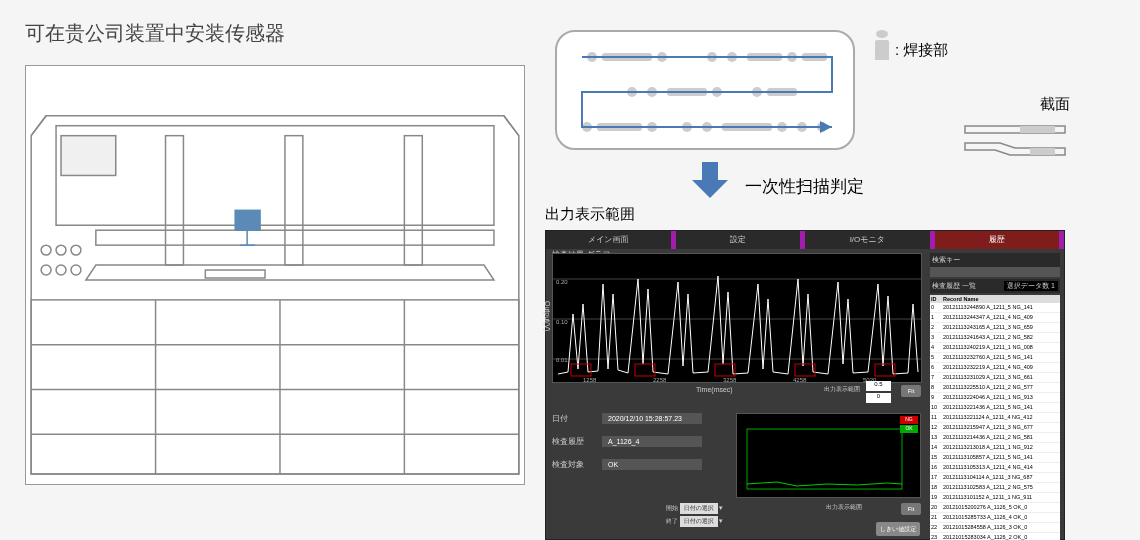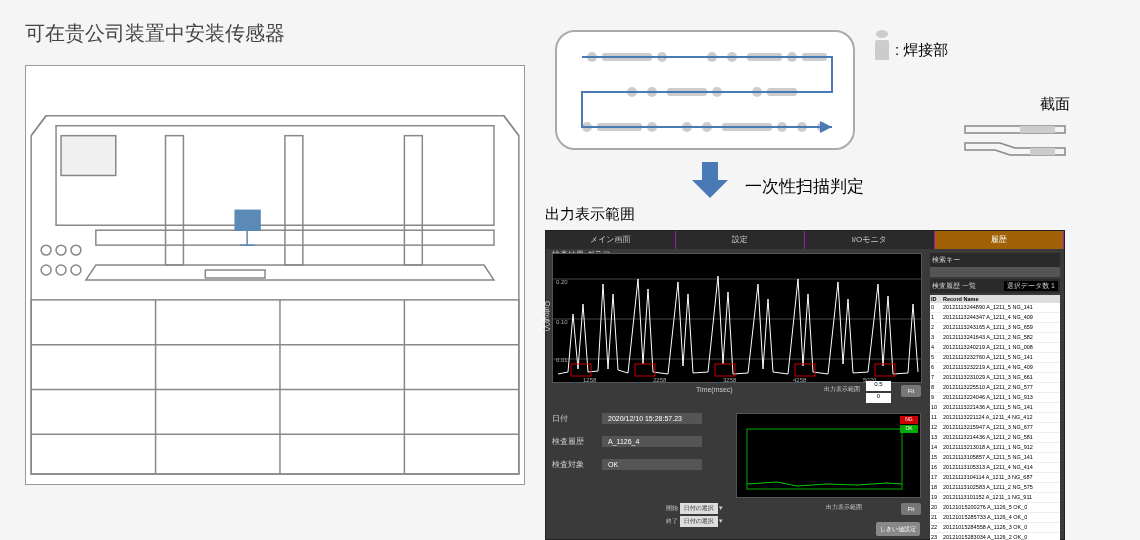--- a/index.html
+++ b/index.html
@@ -14,22 +14,22 @@
 .legend{position:absolute;top:20px;left:330px;display:flex;align-items:flex-end;font-size:15px}
 .legend-icon{width:14px;height:20px;border-radius:2px 2px 0 0;background:#ccc;margin-right:6px;position:relative}
 .legend-icon::before{content:"";position:absolute;top:-10px;left:1px;width:12px;height:8px;border-radius:50%;background:#ccc}
 .cross-section{position:absolute;top:75px;left:415px}
 .cross-label{font-size:15px;text-align:right;margin-bottom:4px}
 .arrow-down{position:absolute;top:140px;left:145px}
 .scan-label{position:absolute;top:155px;left:200px;font-size:17px}
 .screen-label{position:absolute;top:185px;left:0;font-size:15px}
 .screenshot{position:absolute;top:210px;left:0;width:520px;height:310px;background:#3a3a3a;border:1px solid #222}
 .tabs{height:18px;display:flex;background:#2a2a2a}
-.tab{flex:1;font-size:8px;color:#ccc;text-align:center;line-height:18px;border-right:1px solid #a21caf}
-.tab.active{background:#a16207;color:#fff}
+.tab{flex:1;font-size:8px;color:#ccc;text-align:center;line-height:18px;border-right:5px solid #a21caf}
+.tab.active{background:#7f1d1d;color:#fff}
 .graph-area{position:absolute;top:22px;left:6px;width:370px;height:130px;background:#000;border:1px solid #555}
 .graph-title{position:absolute;top:18px;left:6px;font-size:8px;color:#ccc}
 .graph-xlabel{position:absolute;top:155px;left:150px;font-size:7px;color:#ccc}
 .graph-ylabel{position:absolute;top:70px;left:-2px;font-size:7px;color:#ccc;writing-mode:vertical-rl}
 .fit-btn{position:absolute;top:154px;left:355px;width:20px;height:12px;background:#777;color:#fff;font-size:6px;text-align:center;line-height:12px;border-radius:2px}
 .range-val{position:absolute;top:148px;left:320px;width:25px;height:10px;background:#fff;font-size:6px;text-align:center}
 .range-label{position:absolute;top:154px;left:278px;font-size:6px;color:#ccc}
 .info-row{position:absolute;left:6px;font-size:8px;color:#ccc;display:flex;align-items:flex-start}
 .info-label{width:50px}
 .info-val{background:#555;color:#fff;padding:2px 6px;min-width:100px;font-size:7px}

